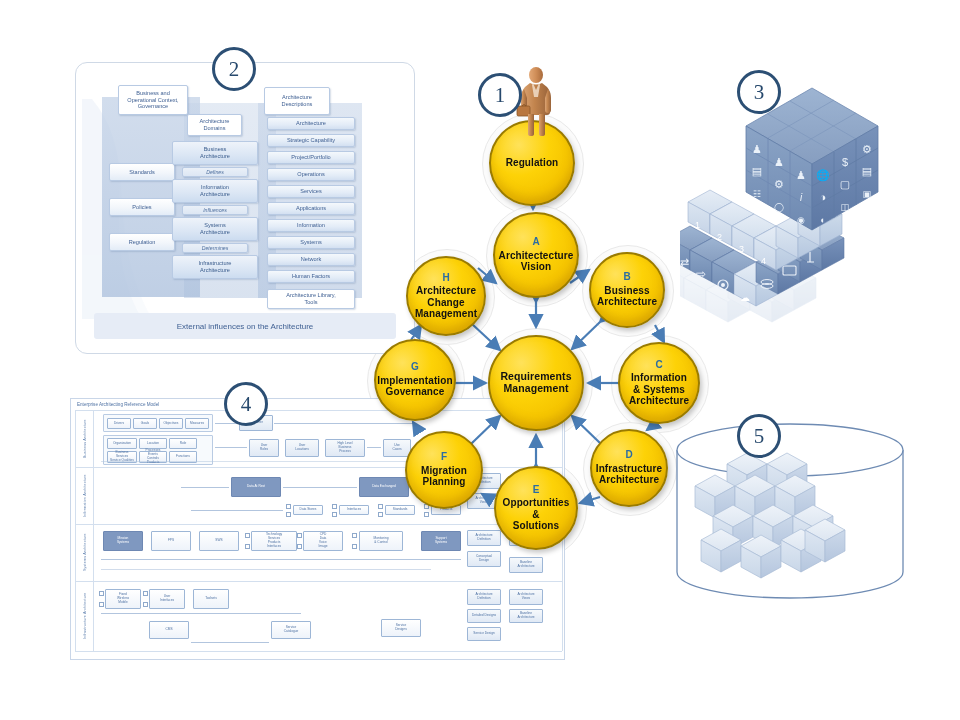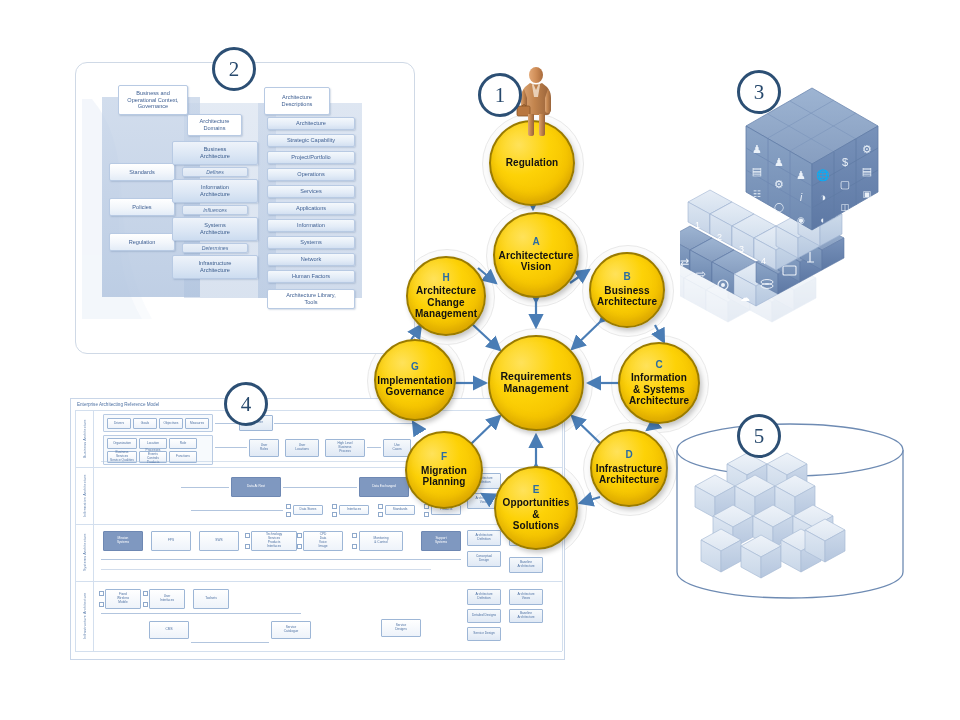--- a/index.html
+++ b/index.html
@@ -138,20 +138,21 @@
     <div class="p2box right" style="left:191px;top:105px;width:88px;height:13px;">Operations</div>
     <div class="p2box right" style="left:191px;top:122px;width:88px;height:13px;">Services</div>
     <div class="p2box right" style="left:191px;top:139px;width:88px;height:13px;">Applications</div>
     <div class="p2box right" style="left:191px;top:156px;width:88px;height:13px;">Information</div>
     <div class="p2box right" style="left:191px;top:173px;width:88px;height:13px;">Systems</div>
     <div class="p2box right" style="left:191px;top:190px;width:88px;height:13px;">Network</div>
     <div class="p2box right" style="left:191px;top:207px;width:88px;height:13px;">Human Factors</div>
     <div class="p2box white" style="left:191px;top:226px;width:88px;height:20px;white-space:pre-line;">Architecture Library,
 Tools</div>
 
+    <div class="p2foot">External influences on the Architecture</div>
   </div>
 
   <div class="panel4">
     <div class="p4title">Enterprise Architecting Reference Model</div>
     <div class="p4hr" style="left:4px;top:11px;width:487px;"></div>
     <div class="p4hr" style="left:4px;top:68px;width:487px;"></div>
     <div class="p4hr" style="left:4px;top:125px;width:487px;"></div>
     <div class="p4hr" style="left:4px;top:182px;width:487px;"></div>
     <div class="p4hr" style="left:4px;top:252px;width:487px;"></div>
     <div class="p4vr" style="left:4px;top:11px;height:241px;"></div>

